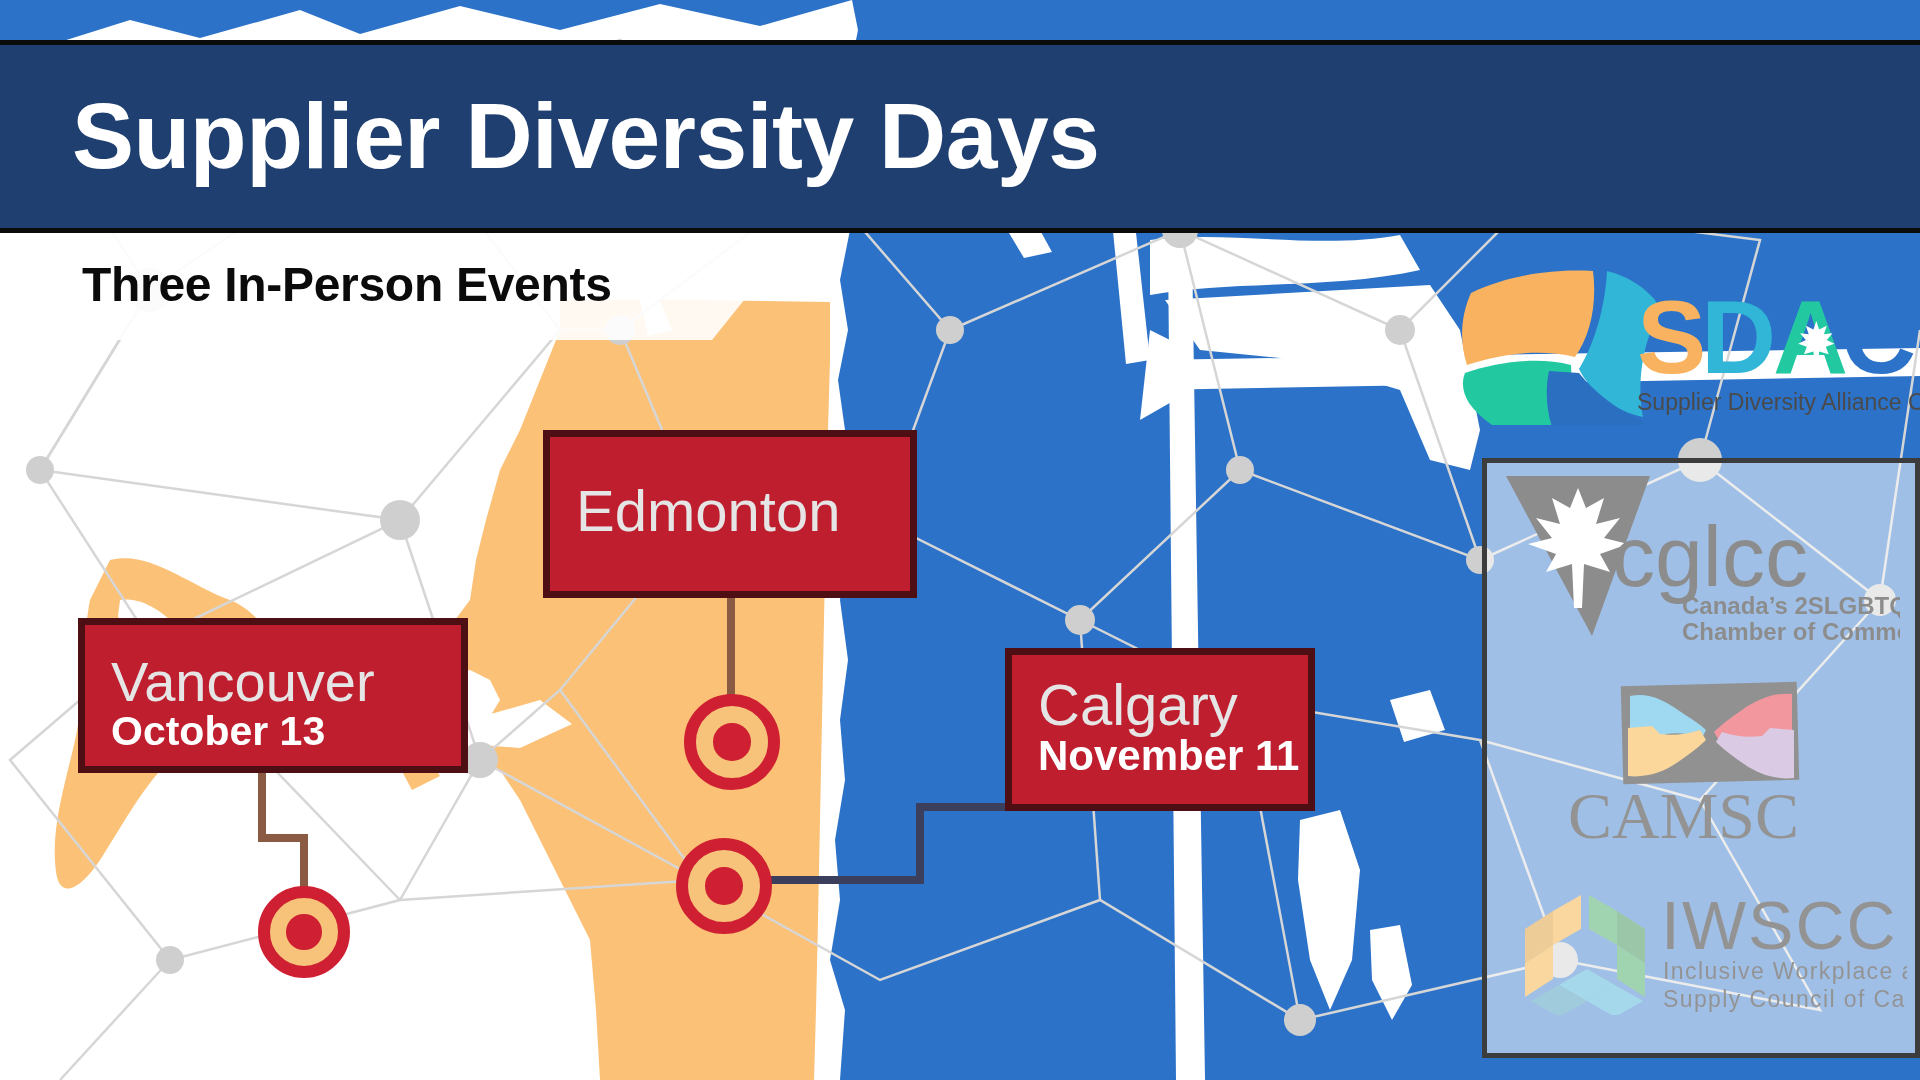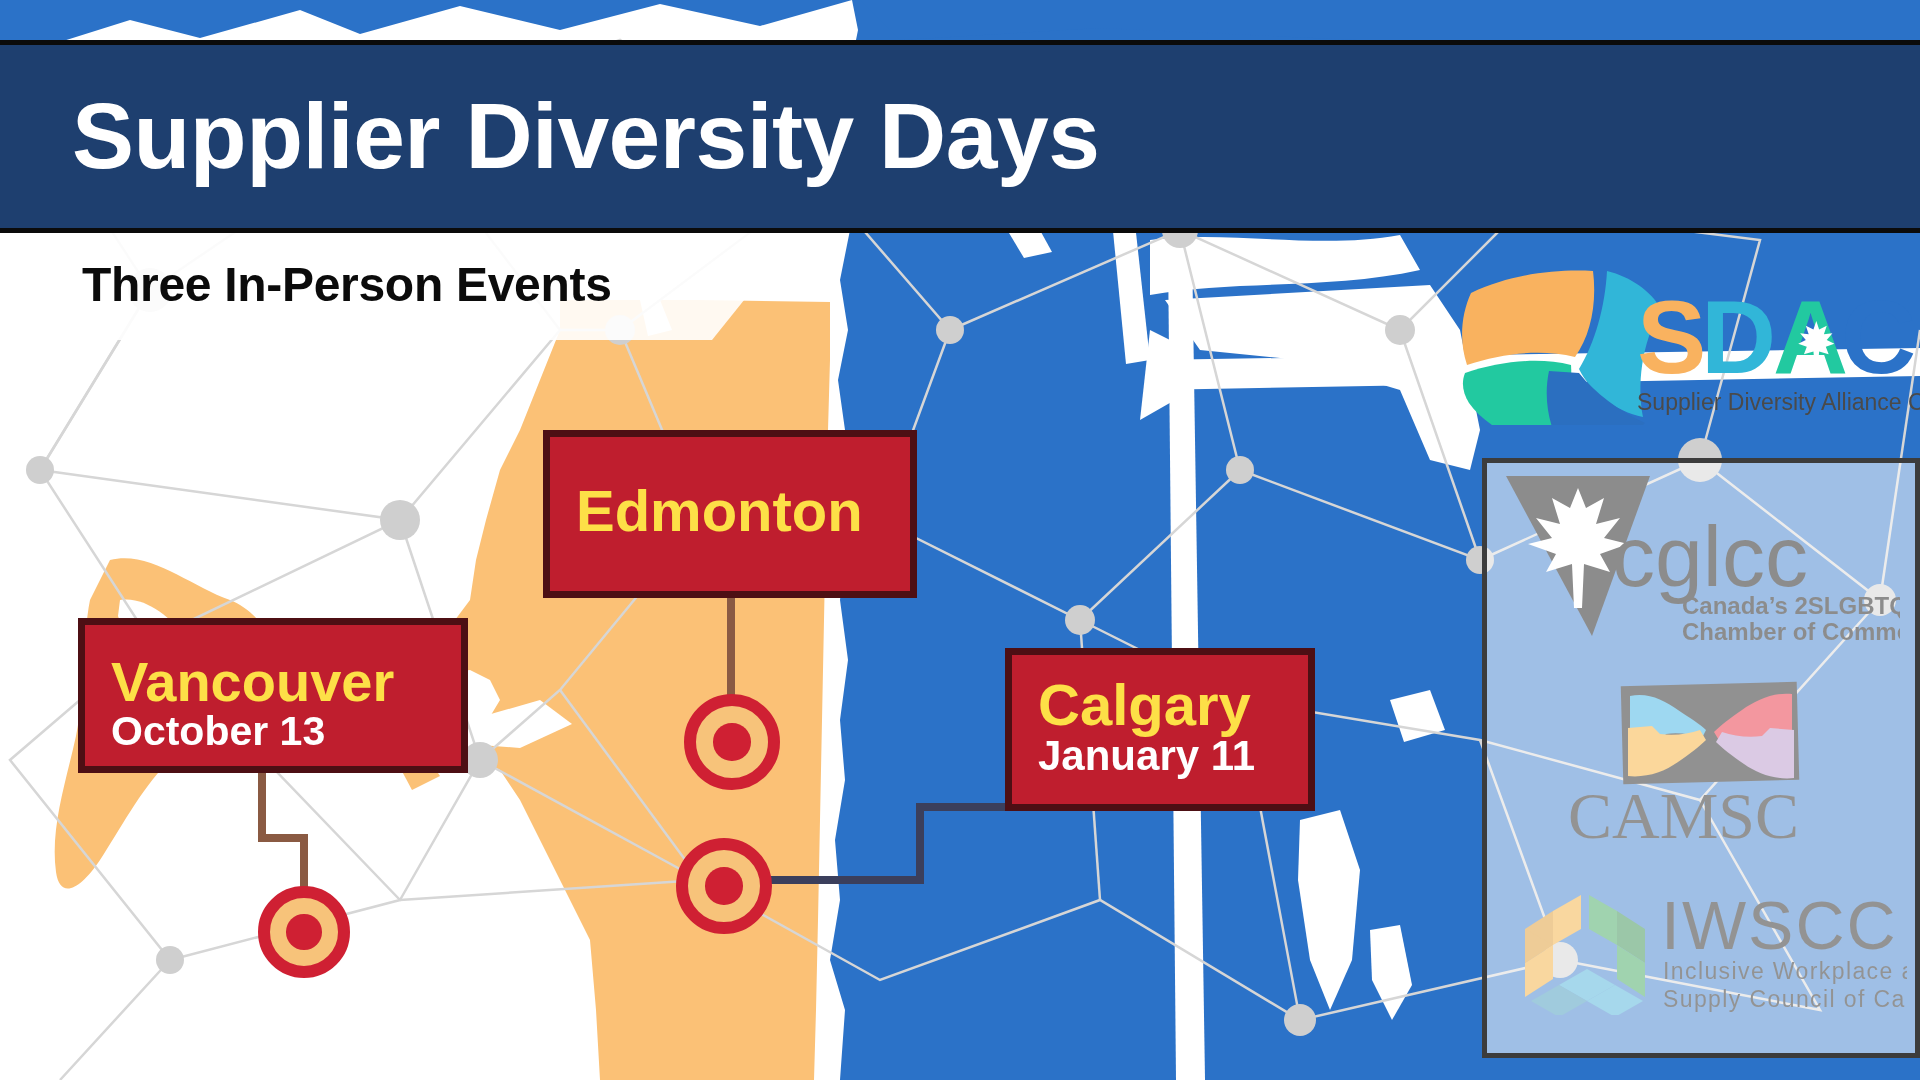--- a/index.html
+++ b/index.html
@@ -32,21 +32,21 @@
     position:absolute;left:70px;top:50%;transform:translateY(-50%);
     color:#0b0b0b;font-size:48px;font-weight:700;white-space:nowrap;letter-spacing:-0.3px;
   }
 
   
   .city-card{
     position:absolute;background:#bf1e2e;border:7px solid #4d0f14;z-index:30;
     box-sizing:border-box;display:flex;flex-direction:column;justify-content:center;
     padding:10px 26px 16px 26px;
   }
-  .city-name{color:#fde047;font-weight:700;line-height:1.02;white-space:nowrap;}
+  .city-name{color:#e5e5e5;font-weight:400;line-height:1.02;white-space:nowrap;}
   .city-date{color:#fff;font-weight:700;line-height:1.05;white-space:nowrap;}
 
   #card-vancouver{left:78px;top:618px;width:390px;height:155px;}
   #card-vancouver .city-name{font-size:56px;margin-top:21px;}
   #card-vancouver .city-date{font-size:41px;}
 
   #card-edmonton{left:543px;top:430px;width:374px;height:168px;}
   #card-edmonton .city-name{font-size:58px;}
   #card-edmonton .city-date{font-size:42px;}
 
@@ -216,21 +216,21 @@
     <div class="city-name">Vancouver</div>
     <div class="city-date">October 13</div>
   </div>
 
   <div class="city-card" id="card-edmonton">
     <div class="city-name">Edmonton</div>
   </div>
 
   <div class="city-card" id="card-calgary">
     <div class="city-name">Calgary</div>
-    <div class="city-date">January 11</div>
+    <div class="city-date">November 11</div>
   </div>
 
   <div class="title-bar">
     <div class="title-text">Supplier Diversity Days</div>
   </div>
 
   <div class="subtitle-banner">
     <div class="subtitle-text">Three In-Person Events</div>
   </div>
 

